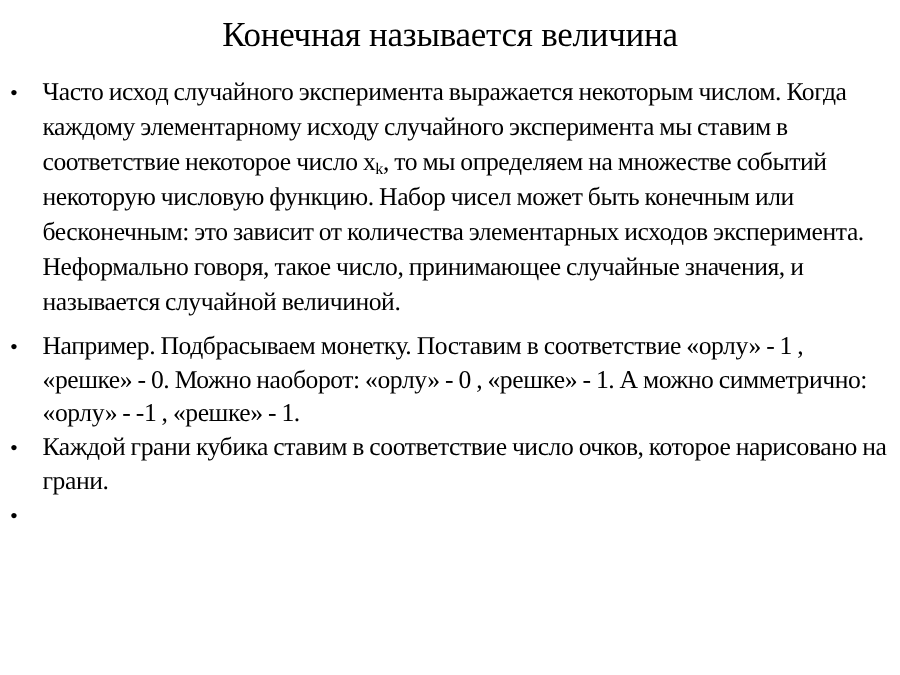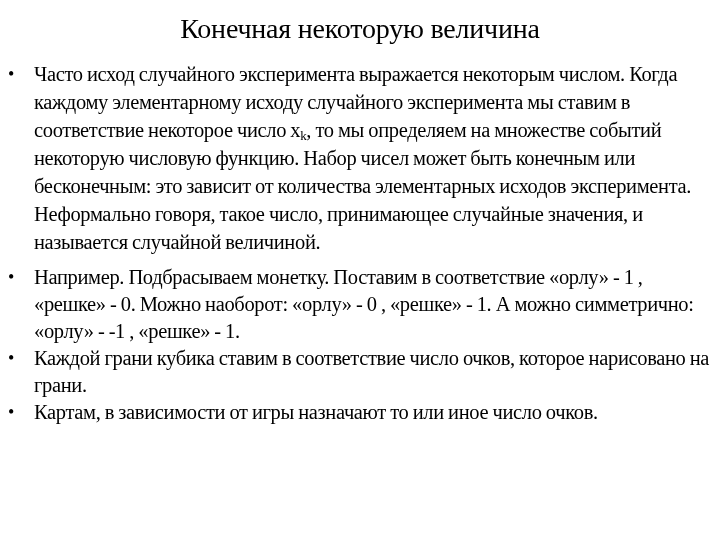--- a/index.html
+++ b/index.html
@@ -64,33 +64,32 @@
     sub.idx {
       font-size: 13px;
       vertical-align: -3px;
       line-height: 0;
     }
   </style>
 </head>
 <body>
 
 <div class="slide">
-  <div class="title">Конечная некоторую величина</div>
+  <div class="title">Конечная называется величина</div>
 
   <ul class="bullets">
     <li class="bullet b1">
       <span class="dot">•</span>
       <span>Часто исход случайного эксперимента выражается некоторым числом. Когда каждому элементарному исходу случайного эксперимента мы ставим в соответствие некоторое число x</span><sub class="idx">k</sub><span>, то мы определяем на множестве событий некоторую числовую функцию. Набор чисел может быть конечным или бесконечным: это зависит от количества элементарных исходов эксперимента. Неформально говоря, такое число, принимающее случайные значения, и называется случайной величиной.</span>
     </li>
     <li class="bullet b2">
       <span class="dot">•</span>
       <span>Например. Подбрасываем монетку. Поставим в соответствие «орлу» - 1 , «решке» - 0. Можно наоборот: «орлу» - 0 , «решке» - 1. А можно симметрично: «орлу» - -1 , «решке» - 1.</span>
     </li>
     <li class="bullet b3">
       <span class="dot">•</span>
       <span>Каждой грани кубика ставим в соответствие число очков, которое нарисовано на грани.</span>
     </li>
     <li class="bullet b4">
       <span class="dot">•</span>
-      <span>Картам, в зависимости от игры назначают то или иное число очков.</span>
     </li>
   </ul>
 </div>
 
 </body></html>

